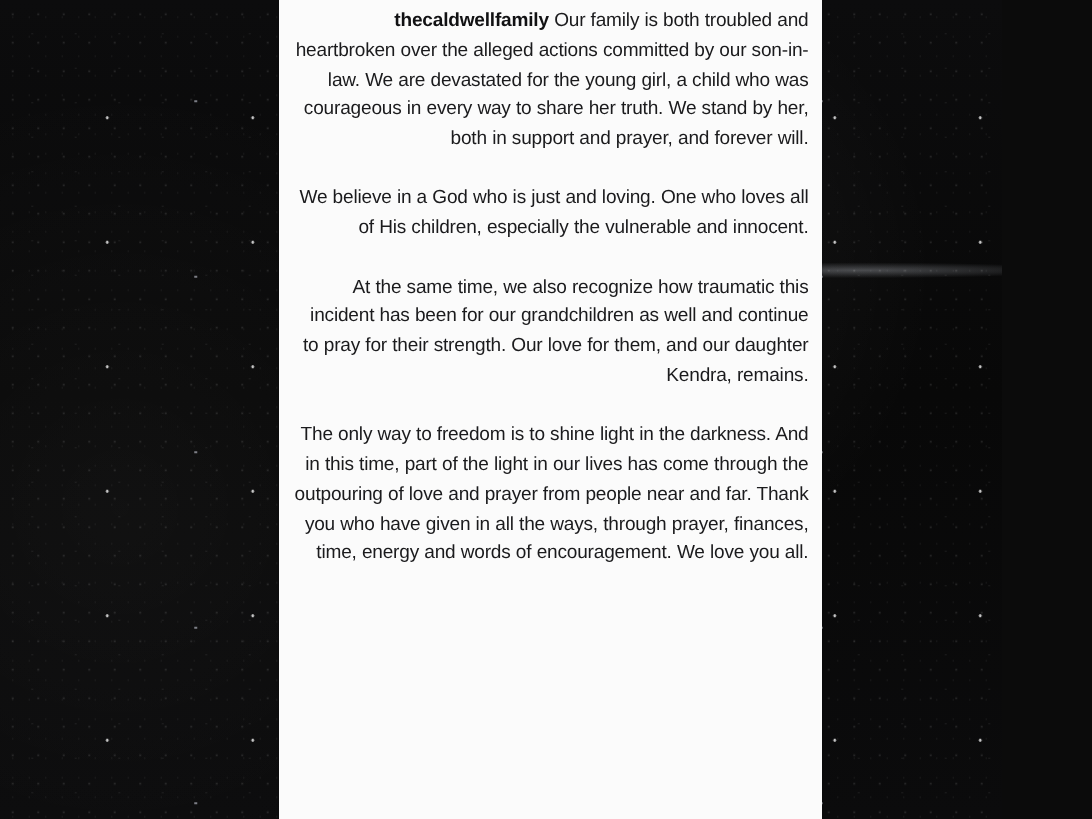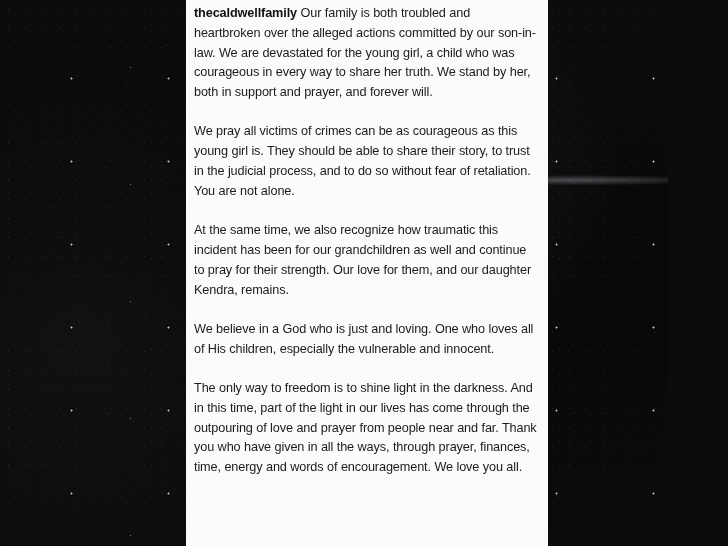--- a/index.html
+++ b/index.html
@@ -14,20 +14,21 @@
     font-family: "Liberation Sans", sans-serif;
     background: #0b0b0b;
   }
 
   #screenshot {
     position: relative;
     width: 668px;
     height: 546px;
     overflow: hidden;
     background: #0a0a0a;
+    text-align: right;
   }
 
   
   .backdrop {
     position: absolute;
     inset: 0;
     background-color: #090909;
     background-image:
       radial-gradient(circle at 62% 33%, rgba(255,255,255,0.055) 0%, rgba(255,255,255,0) 38%),
       radial-gradient(circle at 12% 62%, rgba(255,255,255,0.035) 0%, rgba(255,255,255,0) 42%),
@@ -102,23 +103,22 @@
 
   <div class="backdrop"></div>
   <div class="noise"></div>
   <div class="stars"></div>
 
   <div class="post-panel">
     <div class="panel-inner">
 
       <div class="caption">
         <p><span class="username">thecaldwellfamily</span> <span>Our family is both troubled and heartbroken over the alleged actions committed by our son-in-law. We are devastated for the young girl, a child who was courageous in every way to share her truth. We stand by her, both in support and prayer, and forever will.</span></p>
-        <p>We pray all victims of crimes can be as courageous as this young girl is. They should be able to share their story, to trust in the judicial process, and to do so without fear of retaliation. You are not alone.</p>
+        <p>We believe in a God who is just and loving. One who loves all of His children, especially the vulnerable and innocent.</p>
         <p>At the same time, we also recognize how traumatic this incident has been for our grandchildren as well and continue to pray for their strength. Our love for them, and our daughter Kendra, remains.</p>
-        <p>We believe in a God who is just and loving. One who loves all of His children, especially the vulnerable and innocent.</p>
         <p>The only way to freedom is to shine light in the darkness. And in this time, part of the light in our lives has come through the outpouring of love and prayer from people near and far. Thank you who have given in all the ways, through prayer, finances, time, energy and words of encouragement. We love you all.</p>
 
       </div>
 
     </div>
   </div>
 
 </div>
 
 </body></html>

